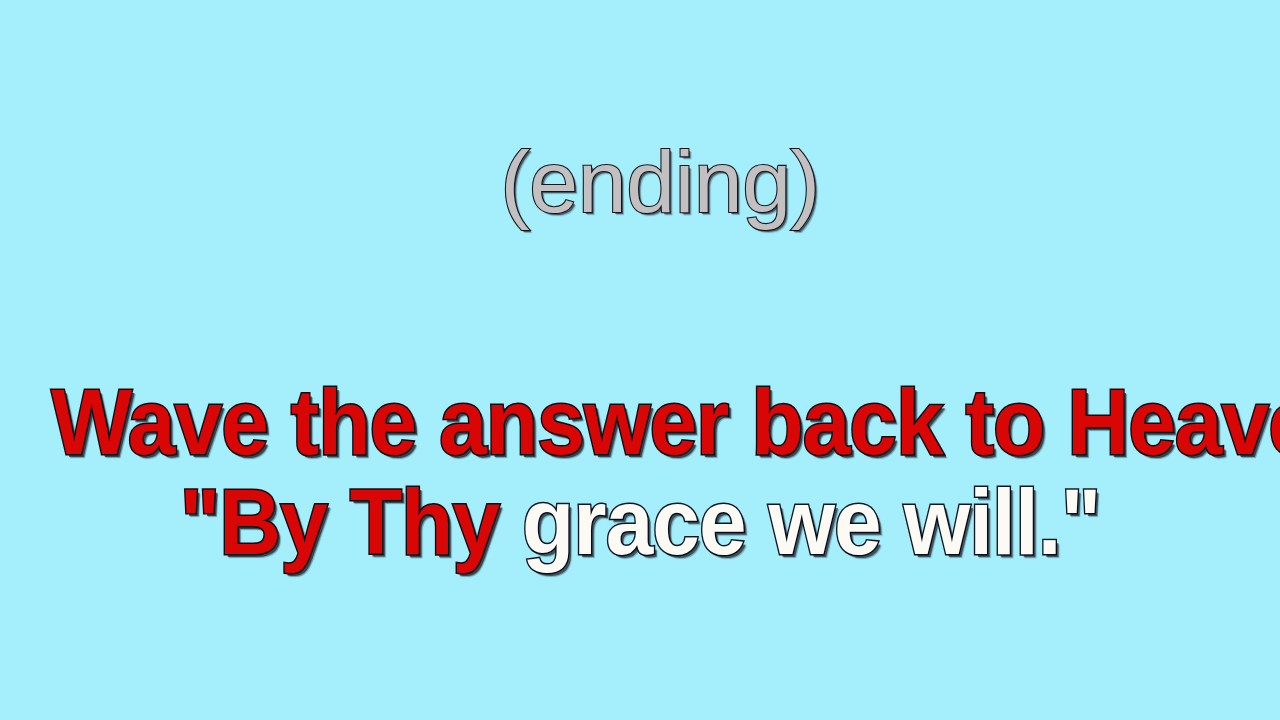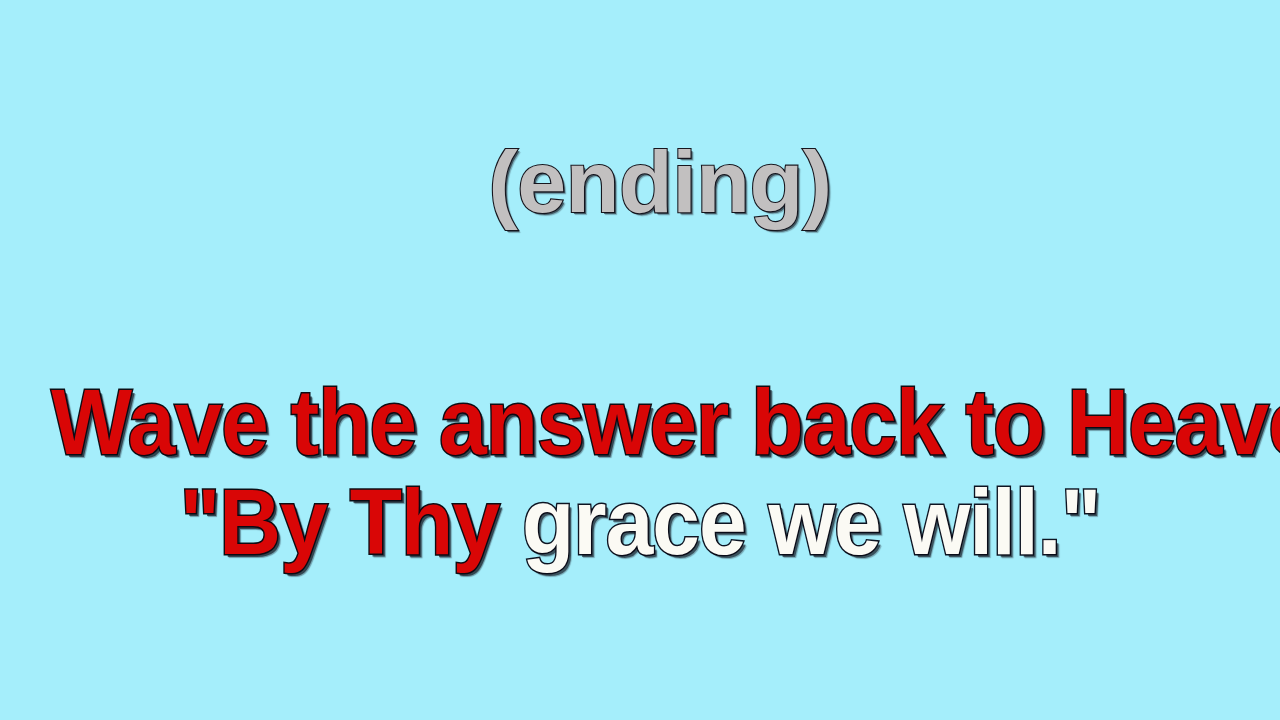--- a/index.html
+++ b/index.html
@@ -23,21 +23,21 @@
   }
 
   
   #section-marker {
     position: absolute;
     left: 0;
     right: 0;
     top: 138px;
     text-align: center;
     font-size: 88px;
-    font-weight: bold;
+    font-weight: normal;
     line-height: 1;
     letter-spacing: -0.5px;
     color: #c2c0c0;
     -webkit-text-stroke: 2.2px #16161e;
     paint-order: stroke fill;
     text-shadow:
        2px 2px 0 rgba(20,20,30,0.55),
        3px 3px 1px rgba(20,20,30,0.30);
     white-space: nowrap;
     user-select: none;

